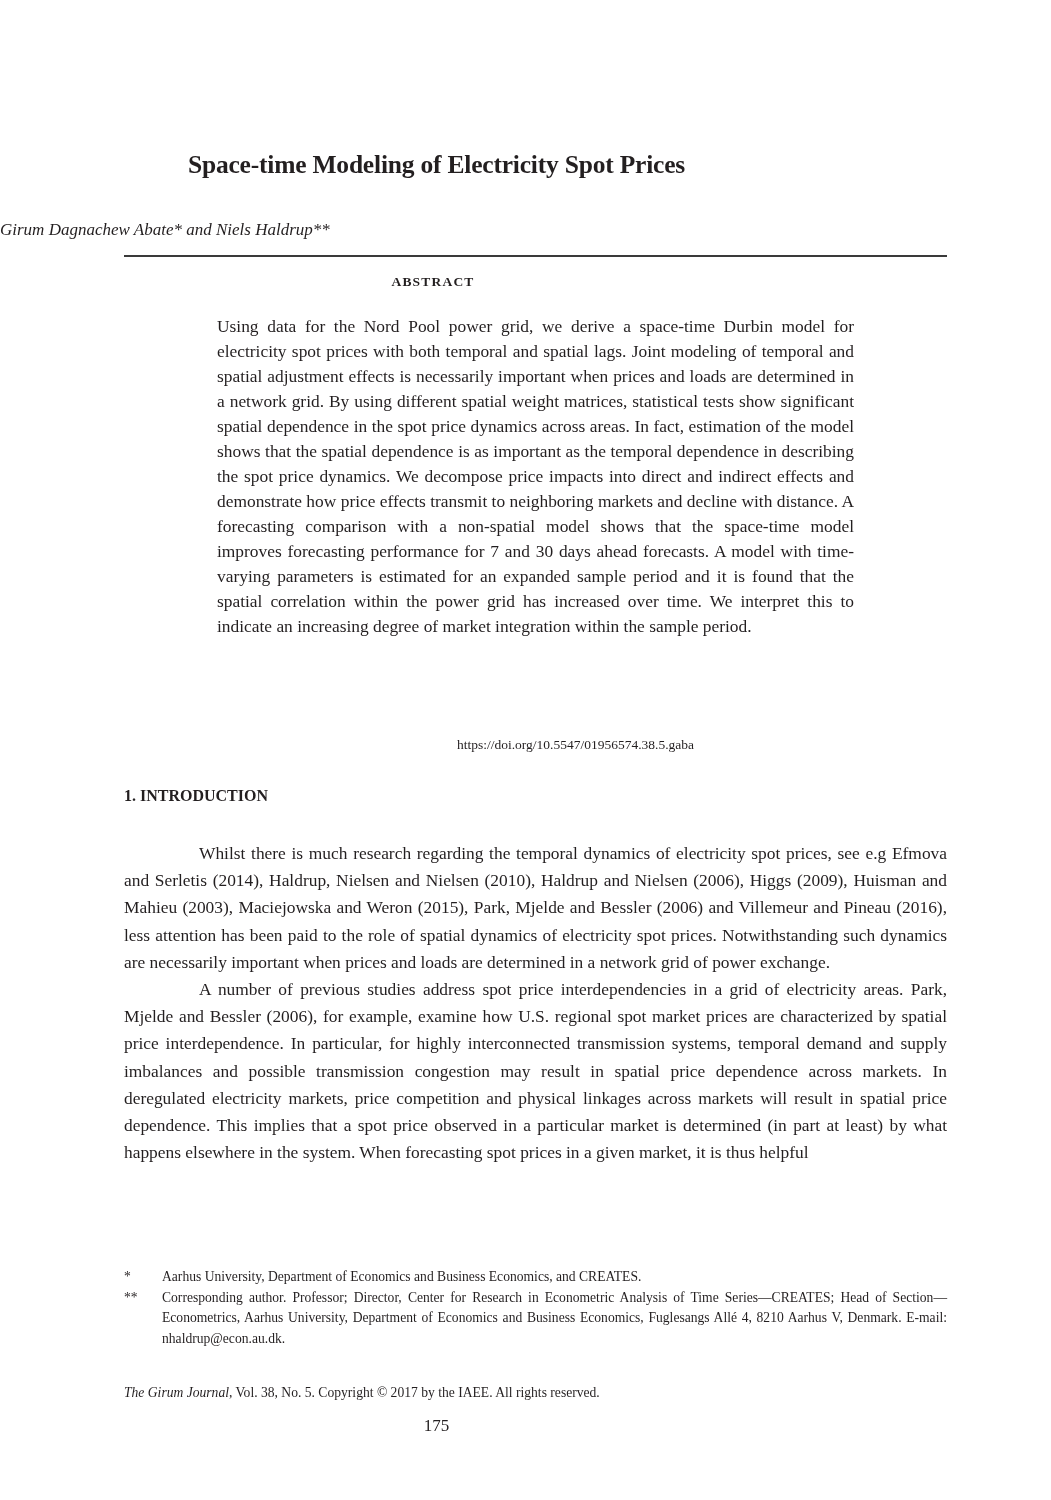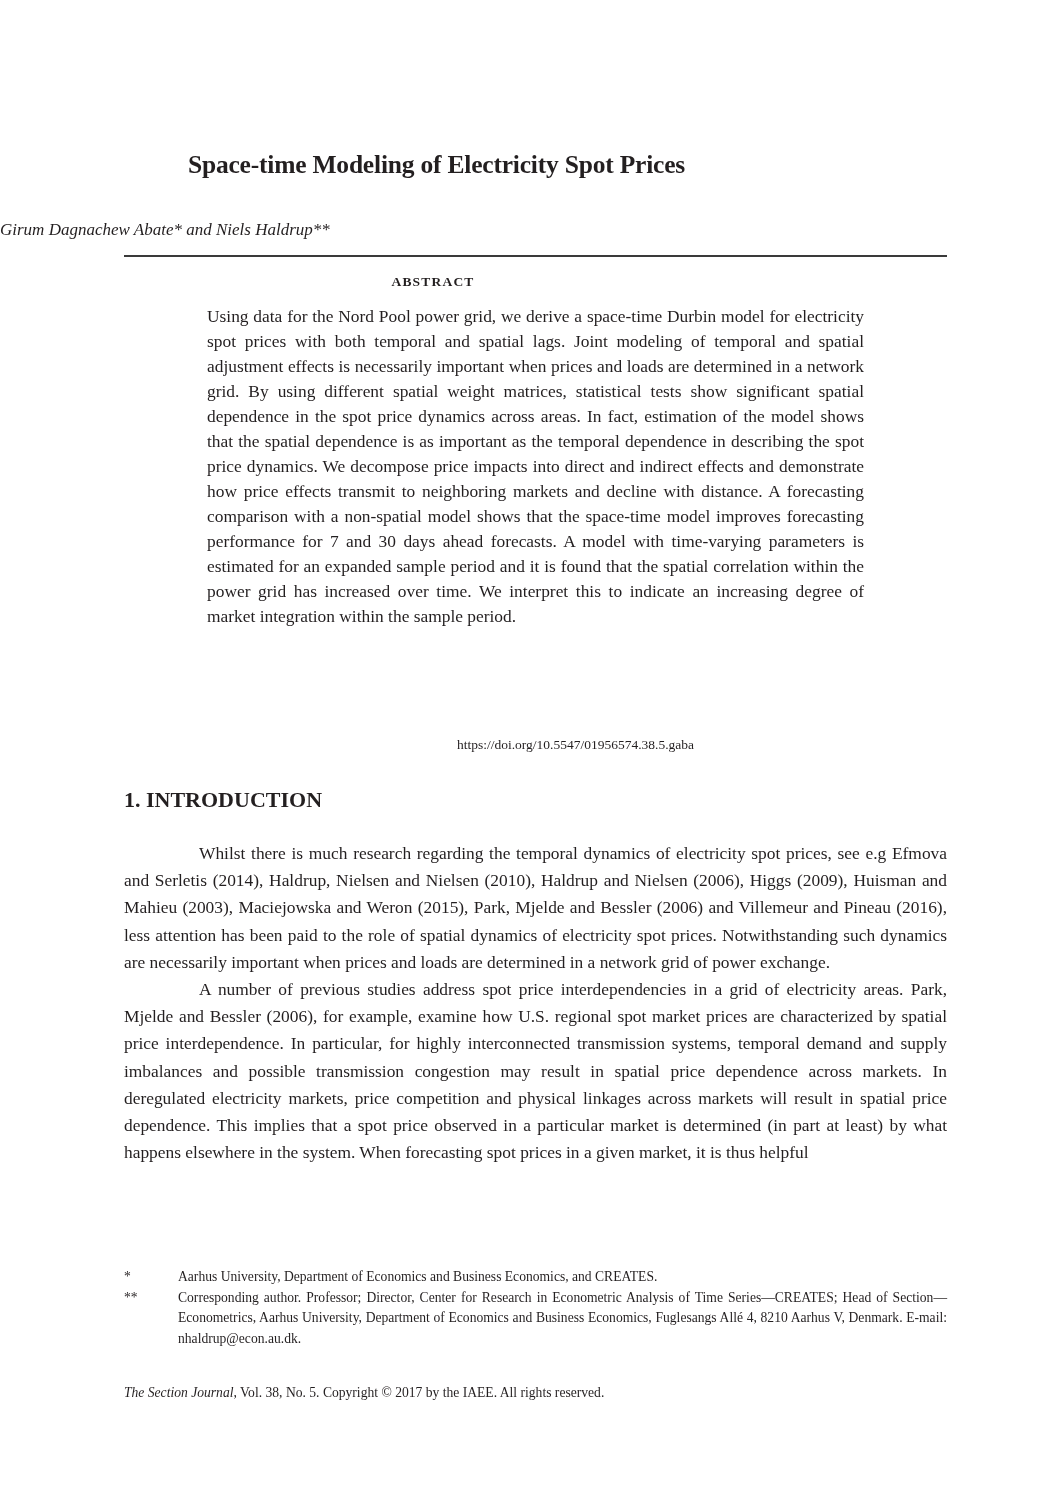--- a/index.html
+++ b/index.html
@@ -57,21 +57,21 @@
     }
     .abstract-body {
       position: absolute;
       left: 199px;
       width: 673px;
       top: 296px;
       font-size: 17.4px;
       line-height: 25px;
       text-align: justify;
     }
-    .abstract-body p { margin: 8px; }
+    .abstract-body p { margin: 18px; }
     .keywords {
       position: absolute;
       left: 199px;
       width: 673px;
       top: 680px;
       font-size: 17.4px;
       line-height: 25px;
       text-align: justify;
     }
     .keywords b { font-weight: bold; }
@@ -79,21 +79,21 @@
       position: absolute;
       right: 179px;
       top: 737px;
       font-size: 13.5px;
       text-align: center;
     }
     .section-heading {
       position: absolute;
       left: 124px;
       top: 787px;
-      font-size: 22px;
+      font-size: 16px;
       font-weight: bold;
     }
     .intro {
       position: absolute;
       left: 124px;
       width: 823px;
       top: 840px;
       font-size: 17.4px;
       line-height: 27.2px;
       text-align: justify;
@@ -113,21 +113,20 @@
     .fn {
       display: flex;
     }
     .fn-mark {
       width: 38px;
       flex: 0 0 38px;
     }
     .fn-text {
       flex: 1;
       text-align: justify;
-      margin-left: 16px;
     }
     .journal-line {
       position: absolute;
       left: 124px;
       top: 1385px;
       font-size: 13.6px;
     }
     .journal-line i { font-style: italic; }
     .page-number {
       position: absolute;
@@ -168,16 +167,17 @@
     <div class="fn">
       <span class="fn-mark">*</span>
       <span class="fn-text">Aarhus University, Department of Economics and Business Economics, and CREATES.</span>
     </div>
     <div class="fn">
       <span class="fn-mark">**</span>
       <span class="fn-text">Corresponding author. Professor; Director, Center for Research in Econometric Analysis of Time Series—CREATES; Head of Section—Econometrics, Aarhus University, Department of Economics and Business Economics, Fuglesangs Allé 4, 8210 Aarhus V, Denmark. E-mail: nhaldrup@econ.au.dk.</span>
     </div>
   </div>
 
-  <div class="journal-line"><i>The Section Journal</i><span>, Vol. 38, No. 5. Copyright © 2017 by the IAEE. All rights reserved.</span></div>
+  <div class="journal-line"><i>The Girum Journal</i><span>, Vol. 38, No. 5. Copyright © 2017 by the IAEE. All rights reserved.</span></div>
 
+  <div class="page-number">175</div>
 
 </div>
 
 </body></html>

